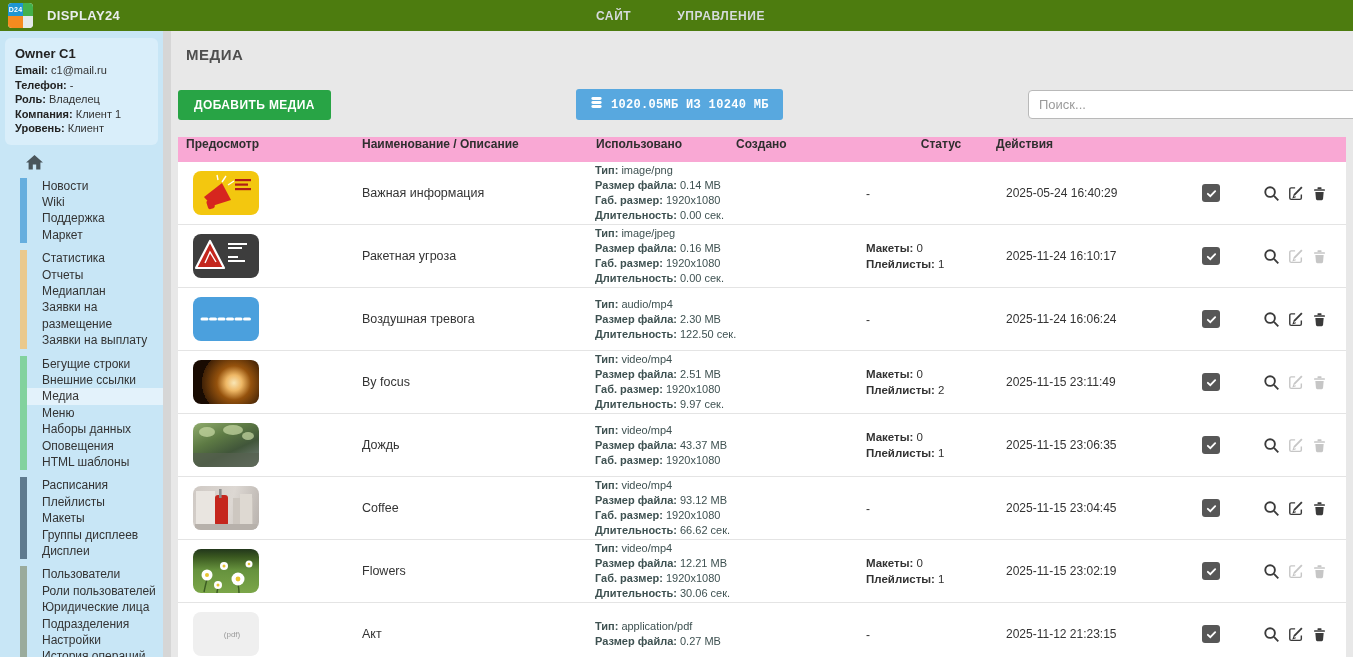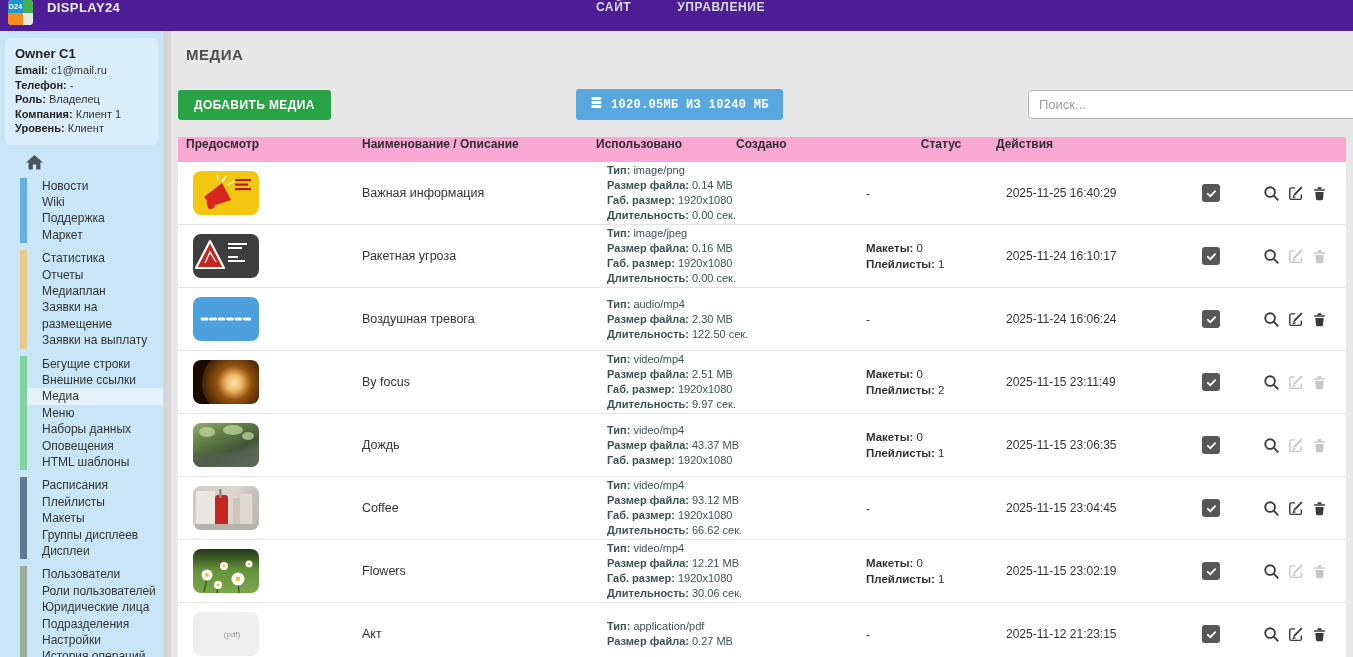--- a/index.html
+++ b/index.html
@@ -1,21 +1,21 @@
 <!DOCTYPE html>
 <html><head>
 <meta charset="utf-8">
 <style>
   * { margin:0; padding:0; box-sizing:border-box; }
   html,body { width:1353px; height:657px; overflow:hidden;
     font-family:"Liberation Sans","DejaVu Sans",sans-serif; background:#e8e8e8; }
   .app { width:1353px; height:657px; display:flex; flex-direction:column; }
 
   
-  .topbar { height:31px; background:#4c1d95; display:flex; align-items:flex-start; flex:none; position:relative; }
+  .topbar { height:31px; background:#4d7c0f; display:flex; align-items:center; flex:none; position:relative; }
   .logo { width:25px; height:25px; margin-left:8px; border-radius:4px; overflow:hidden;
     display:grid; grid-template-columns:60% 40%; grid-template-rows:50% 50%; background:#fff; cursor:pointer; }
   .logo .q1 { background:#1e96d2; color:#fff; font-size:7px; font-weight:bold;
     display:flex; align-items:center; justify-content:center; letter-spacing:.3px; }
   .logo .q2 { background:#43b14b; }
   .logo .q3 { background:#f68b1f; }
   .logo .q4 { background:#e4e9ea; }
   .brand { color:#e9edee; font-size:13px; font-weight:bold; margin-left:14px; letter-spacing:.4px; cursor:pointer; }
   .topnav { position:absolute; left:8px; right:0; display:flex; justify-content:center; gap:46px; }
   .topnav .tlink { color:#d6dbdd; font-size:12px; font-weight:bold; letter-spacing:.6px; cursor:pointer; }
@@ -70,21 +70,21 @@
   .thumb--audio-wave { background:#4ba0dd; }
   .thumb--bokeh { background:radial-gradient(circle at 62% 52%, #f9e6b5 0, #eeb765 8px, #95520d 17px, #402106 32px, #190b02 62%); }
   .thumb--rain { background:linear-gradient(155deg,#90ac6d 0%,#5d7a44 35%,#41563a 62%,#68756a 86%,#7e887e 100%); }
   .thumb--coffee { background:linear-gradient(105deg,#cfc9c4,#ddd8d3 55%,#b8b2ad); }
   .thumb--flowers { background:linear-gradient(180deg,#22371c 0%,#3a5820 18%,#66923d 48%,#7ba649 100%); }
   .thumb--pdf { background:#efefef; }
   .thumb .pdf-label { font-size:8px; color:#9a9a9a; position:relative; }
 
   .name-cell { font-size:12.5px; color:#333; padding-right:10px; }
   .param-line { font-size:11px; color:#3e5151; line-height:15px; white-space:nowrap; }
-  .param-line b { margin-right:3px;margin-left:12px; }
+  .param-line b { margin-right:3px; }
   .used-line { font-size:11.5px; color:#333; line-height:16px; }
   .used-line b { margin-right:3px; }
   .used-dash { font-size:12px; color:#333; }
   .created-cell { font-size:12px; color:#333; }
 
   .checkbox { width:18px; height:18px; background:#575757; border-radius:3px; margin:0 auto;
     display:flex; align-items:center; justify-content:center; cursor:pointer; }
   .actions { display:flex; justify-content:center; align-items:center; gap:8px; }
   .act { color:#3a3a3a; cursor:pointer; display:flex; }
   .act.disabled { color:#c6c6c6; cursor:default; }
@@ -235,21 +235,21 @@
                 </div>
               </div>
               <div class="c2 name-cell">Важная информация</div>
               <div class="c3">
                 <div class="param-line"><b>Тип:</b>image/png</div>
                 <div class="param-line"><b>Размер файла:</b>0.14 MB</div>
                 <div class="param-line"><b>Габ. размер:</b>1920x1080</div>
                 <div class="param-line"><b>Длительность:</b>0.00 сек.</div>
               </div>
               <div class="c4"><span class="used-dash">-</span></div>
-              <div class="c5 created-cell">2025-11-25 16:40:29</div>
+              <div class="c5 created-cell">2025-05-24 16:40:29</div>
               <div class="c6">
                 <div class="checkbox">
                   <svg width="11" height="11" viewBox="0 0 12 12">
                     <path d="M2 6.3 L4.7 9 L10 3.4" stroke="#fff" stroke-width="2" fill="none" stroke-linecap="round"></path>
                   </svg>
                 </div>
               </div>
               <div class="c7 actions">
                 <span class="act">
                   <svg width="17" height="17" viewBox="0 0 18 18" fill="none" stroke="currentColor" stroke-width="2">

